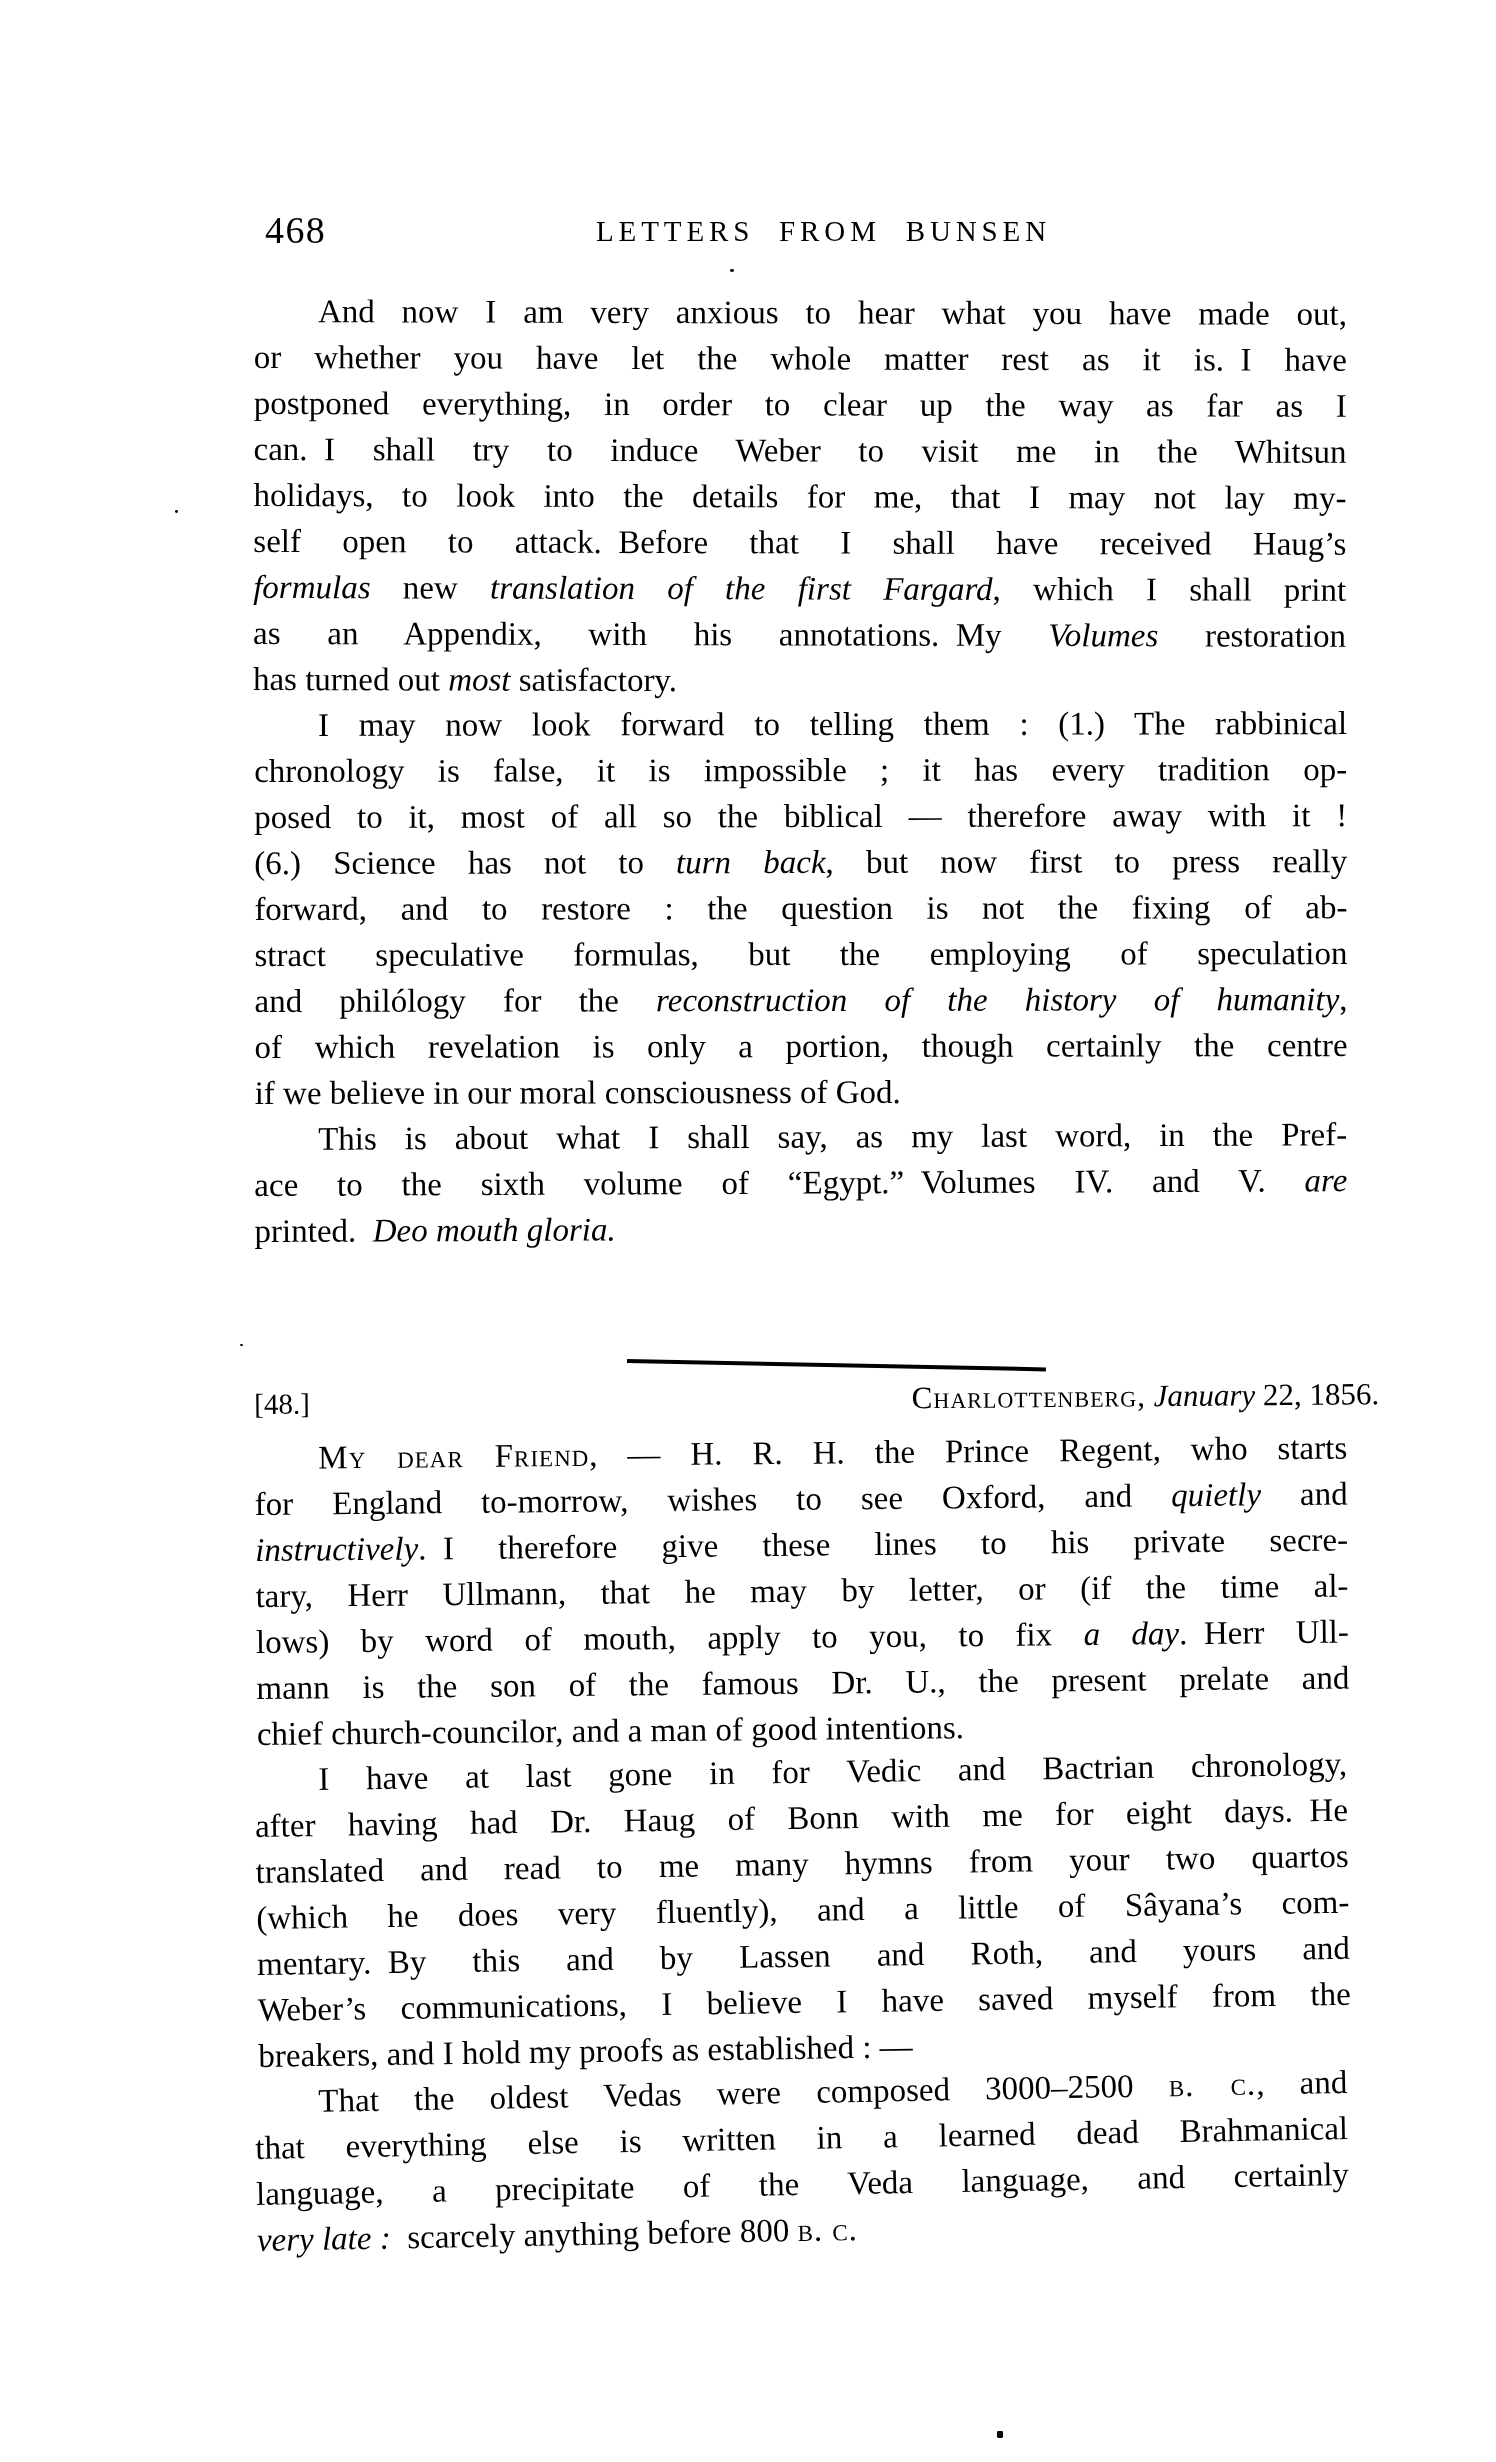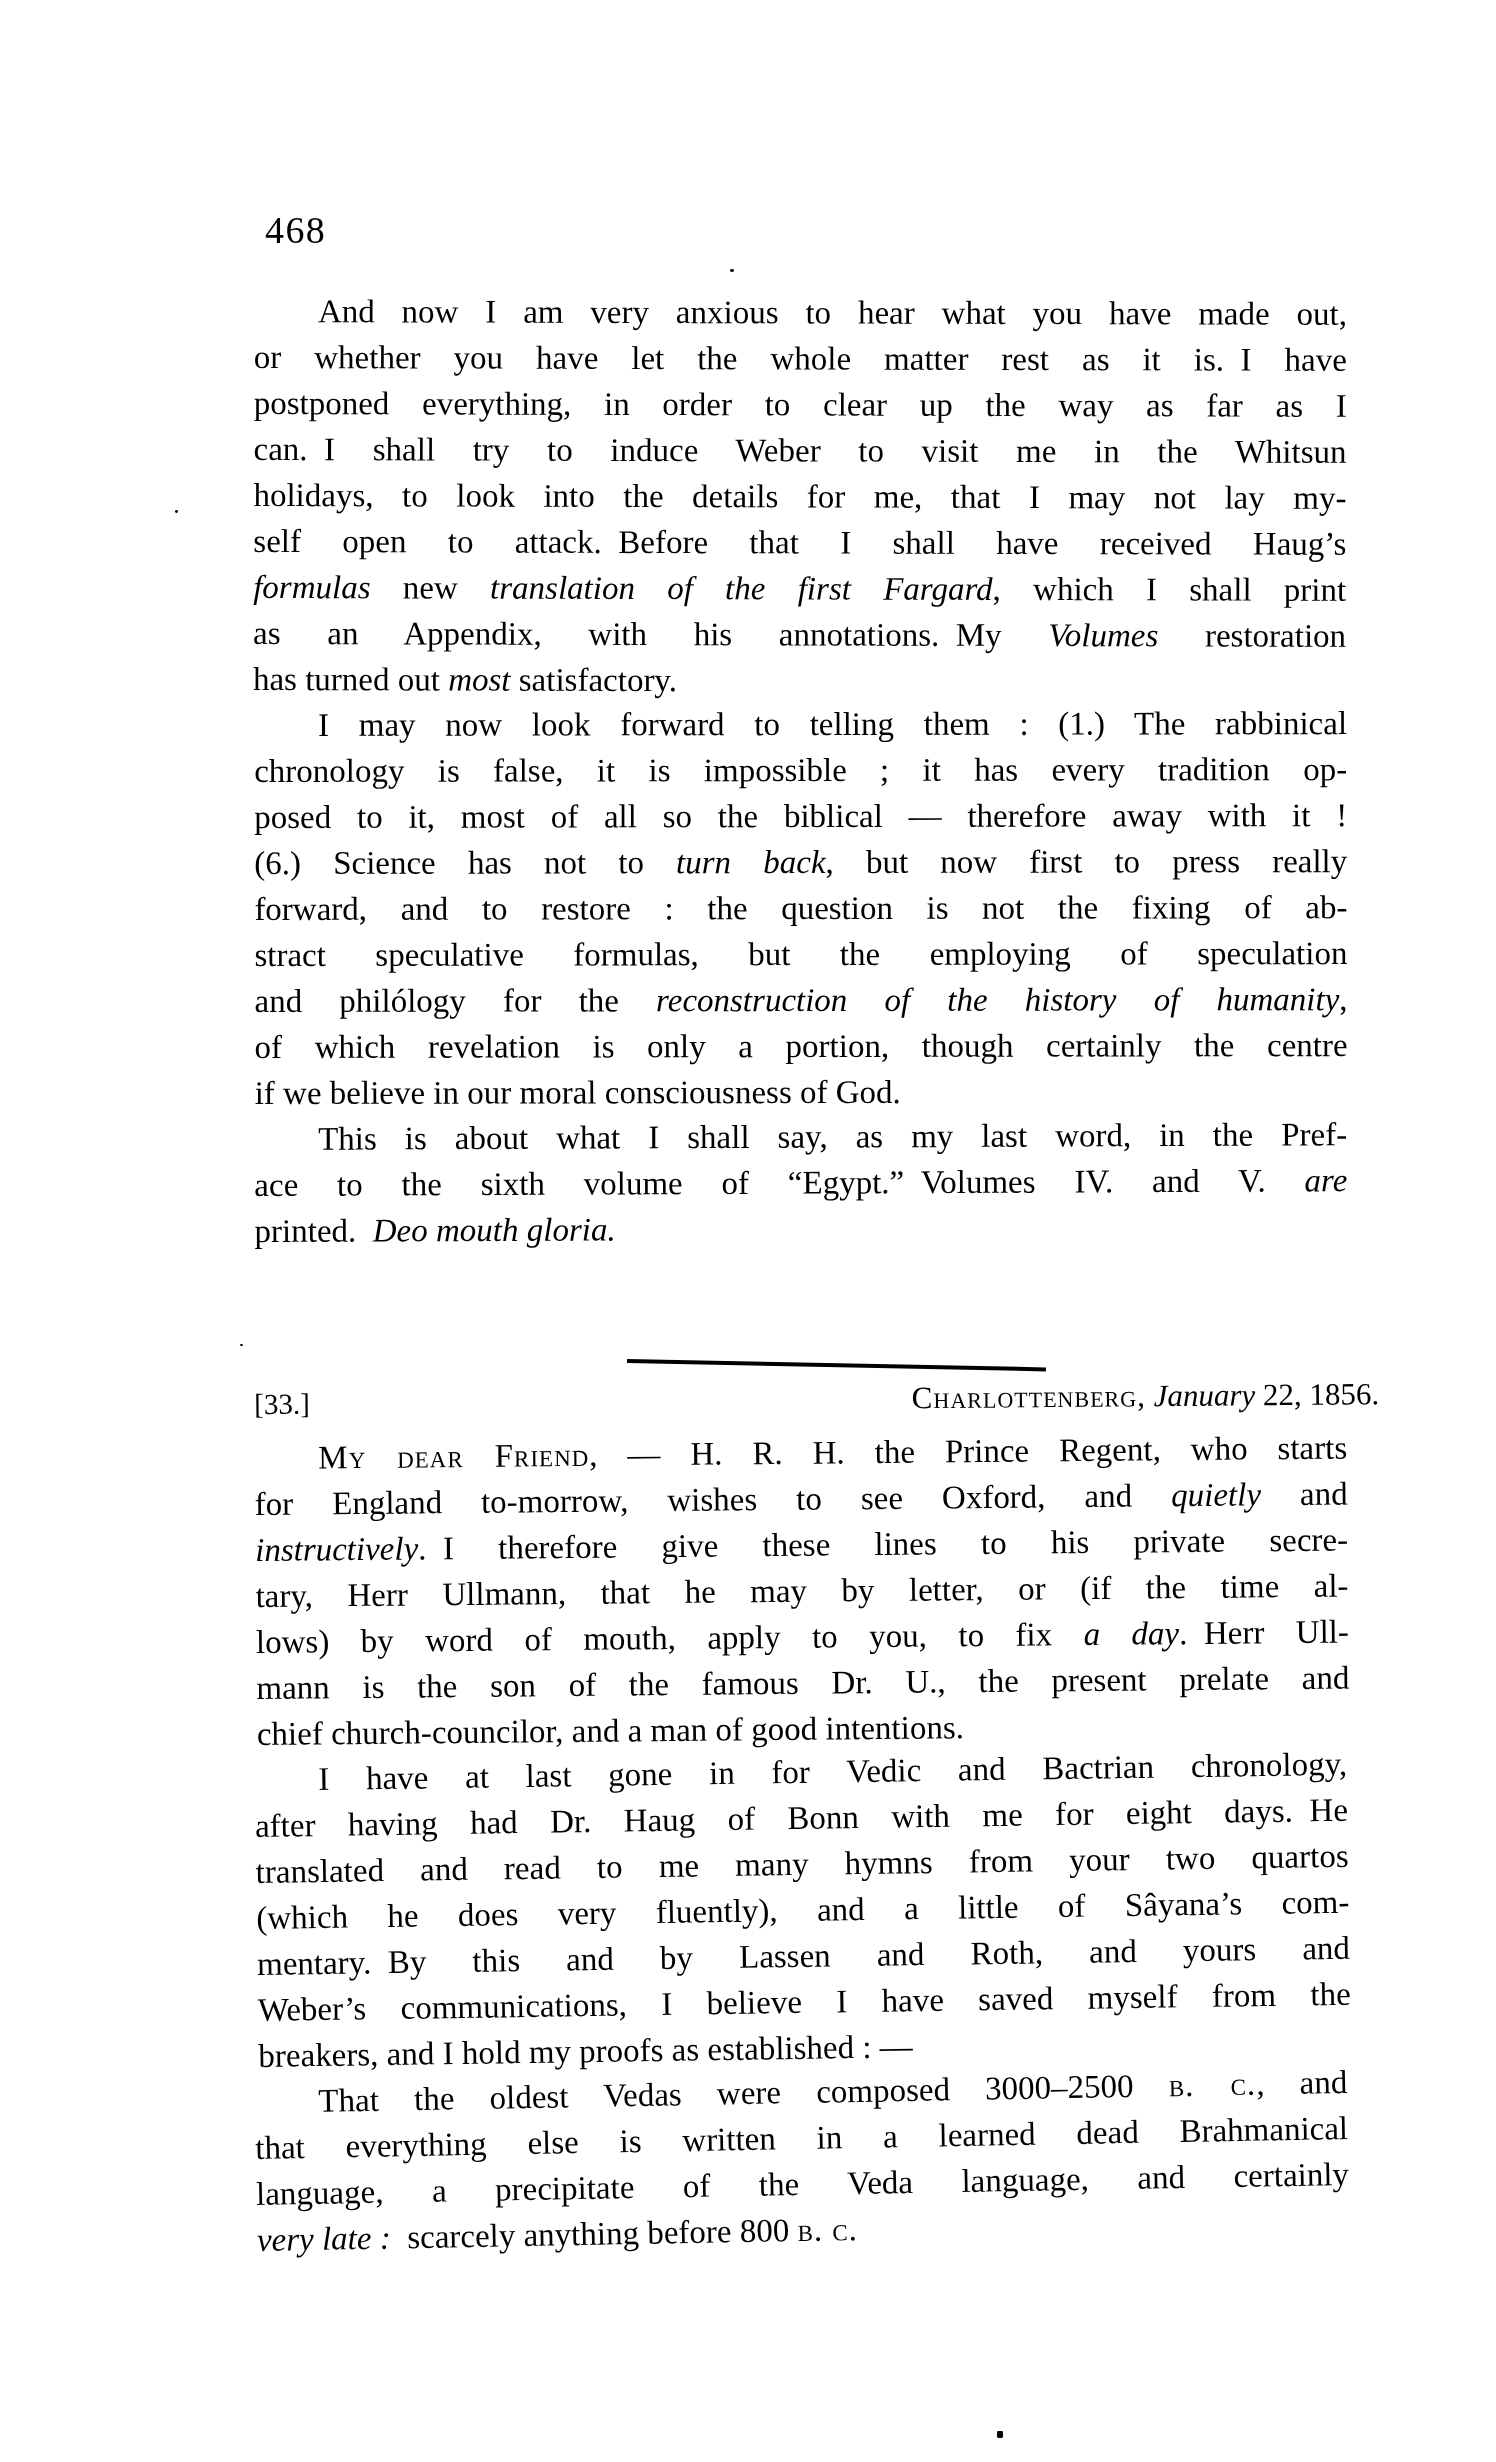--- a/index.html
+++ b/index.html
@@ -100,20 +100,21 @@
   #speck1 { left: 730px; top: 269px;  width: 3.5px; height: 2.8px; }
   #speck2 { left: 175px;  top: 510px;  width: 2.8px; height: 2.8px; }
   #speck3 { left: 240px;  top: 1344px; width: 2.8px; height: 2.1px; }
   #speck4 { left: 997px; top: 2431px; width: 5.6px; height: 7px; border-radius: 1.4px; }
 </style>
 </head>
 <body>
 
 <header class="page-header">
   <span class="page-number">468</span>
+  <span class="running-title">LETTERS FROM BUNSEN</span>
 </header>
 
 <main class="page-body">
     <div class="para block-0">
       <div class="line indent"><span class="s-r">And now I am very anxious to hear what you have made out,</span></div>
       <div class="line"><span class="s-r">or whether you have let the whole matter rest as it is. I have</span></div>
       <div class="line"><span class="s-r">postponed everything, in order to clear up the way as far as I</span></div>
       <div class="line"><span class="s-r">can. I shall try to induce Weber to visit me in the Whitsun</span></div>
       <div class="line"><span class="s-r">holidays, to look into the details for me, that I may not lay my-</span></div>
       <div class="line"><span class="s-r">self open to attack. Before that I shall have received Haug’s</span></div>
@@ -132,21 +133,21 @@
       <div class="line"><span class="s-r">of which revelation is only a portion, though certainly the centre</span></div>
       <div class="line last"><span class="s-r">if we believe in our moral consciousness of God.</span></div>
     </div>
     <div class="para block-2">
       <div class="line indent"><span class="s-r">This is about what I shall say, as my last word, in the Pref-</span></div>
       <div class="line"><span class="s-r">ace to the sixth volume of “Egypt.” Volumes IV. and V. </span><span class="s-i">are</span></div>
       <div class="line last"><span class="s-r">printed. </span><span class="s-i">Deo mouth gloria.</span></div>
     </div>
     <div class="section-rule"></div>
     <div class="letterhead">
-      <span class="letter-number">[33.]</span>
+      <span class="letter-number">[48.]</span>
       <span class="letter-dateline"><span class="s-sc">Charlottenberg,</span><span class="s-r"> </span><span class="s-i">January</span><span class="s-r"> 22, 1856.</span></span>
     </div>
     <div class="para block-5">
       <div class="line indent"><span class="s-sc">My dear Friend</span><span class="s-r">, — H. R. H. the Prince Regent, who starts</span></div>
       <div class="line"><span class="s-r">for England to-morrow, wishes to see Oxford, and </span><span class="s-i">quietly</span><span class="s-r"> and</span></div>
       <div class="line"><span class="s-i">instructively</span><span class="s-r">. I therefore give these lines to his private secre-</span></div>
       <div class="line"><span class="s-r">tary, Herr Ullmann, that he may by letter, or (if the time al-</span></div>
       <div class="line"><span class="s-r">lows) by word of mouth, apply to you, to fix </span><span class="s-i">a day</span><span class="s-r">. Herr Ull-</span></div>
       <div class="line"><span class="s-r">mann is the son of the famous Dr. U., the present prelate and</span></div>
       <div class="line last"><span class="s-r">chief church-councilor, and a man of good intentions.</span></div>

